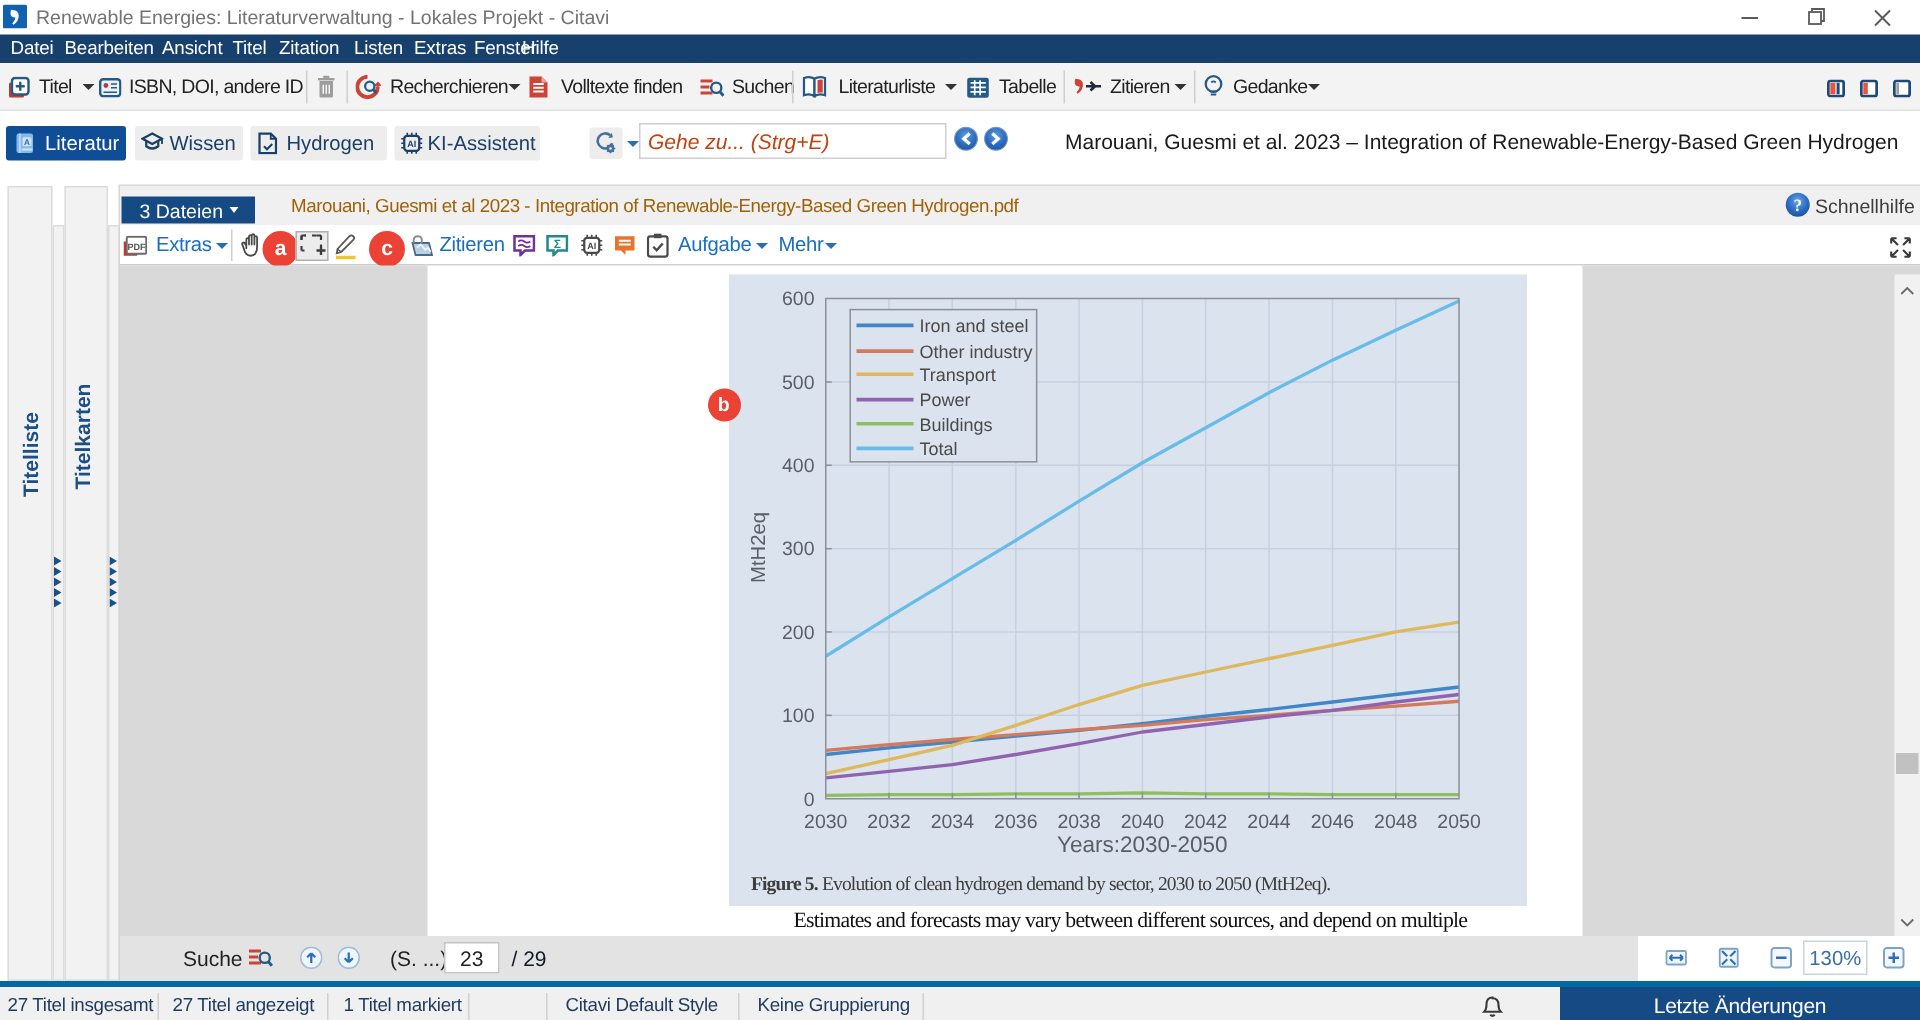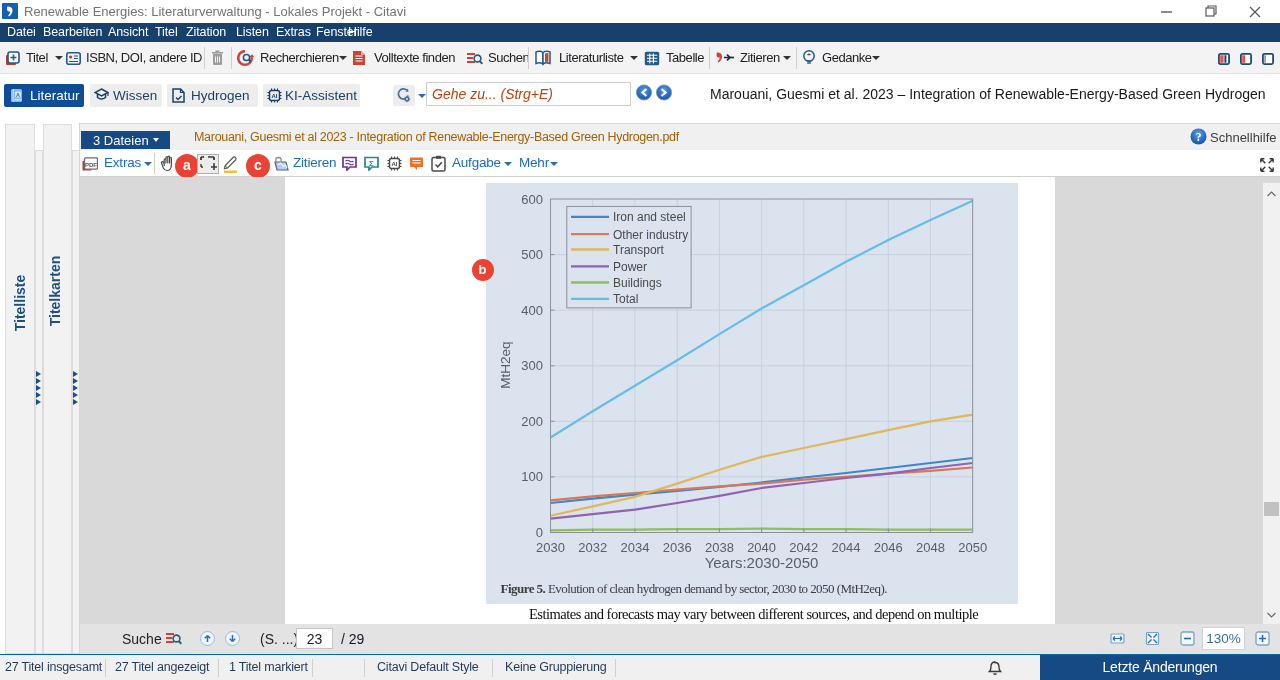--- a/index.html
+++ b/index.html
@@ -15,22 +15,22 @@
   .tabrow { left:0; top:75px; width:1280px; height:48px; background:#fff; }
   .tab { position:absolute; top:9px; height:23px; border-radius:2px; font-size:13.5px; }
   .tab span { white-space:nowrap; }
   .tab.active { background:#0f4e96; color:#fff; }
   .tab.idle { background:#ededed; color:#1b4068; }
   .panel-edge { left:79px; top:123px; width:1px; height:531px; background:#d6d6d6; }
   .filebar { left:80px; top:123px; width:1200px; height:27px; background:#f0f0f0; border-top:1px solid #dadada; }
   .pdftools { left:80px; top:150px; width:1200px; height:27px; background:#fff; border-bottom:1px solid #d0d0d0; }
   .viewer { left:80px; top:177px; width:1200px; height:447px; background:#d9d9d9; overflow:hidden; }
   .page { position:absolute; left:205px; top:0px; width:770px; height:447px; background:#fff; }
-  .suche { left:80px; top:624px; width:1200px; height:30px; background:#e3e3e3; }
-  .statusbar { left:0; top:654px; width:1280px; height:26px; background:#f0f0f0; border-top:1px solid #0369a1; font-size:12.5px; letter-spacing:-0.2px; color:#1e3a5c; }
+  .suche { left:80px; top:624px; width:1012px; height:30px; background:#e3e3e3; }
+  .statusbar { left:0; top:654px; width:1280px; height:26px; background:#f0f0f0; border-top:4px solid #0369a1; font-size:12.5px; letter-spacing:-0.2px; color:#1e3a5c; }
   .ssep { position:absolute; top:4px; width:1px; height:18px; background:#d0d0d0; }
   .redcirc { position:absolute; border-radius:50%; background:#ea4335; color:#fff; text-align:center; font-weight:bold; }
   .strip { position:absolute; background:#f2f2f2; border:1px solid #dcdcdc; }
   .vtext { position:absolute; color:#1b4f85; font-weight:bold; font-size:14px; white-space:nowrap; transform:rotate(-90deg); transform-origin:center; }
   .bluelink { color:#1a6dc0; font-size:13.5px; letter-spacing:-0.2px; white-space:nowrap; }
   .ddarrow { display:inline-block; width:0; height:0; border-left:4px solid transparent; border-right:4px solid transparent; border-top:4px solid #333; vertical-align:middle; }
 </style>
 </head>
 <body>
 

